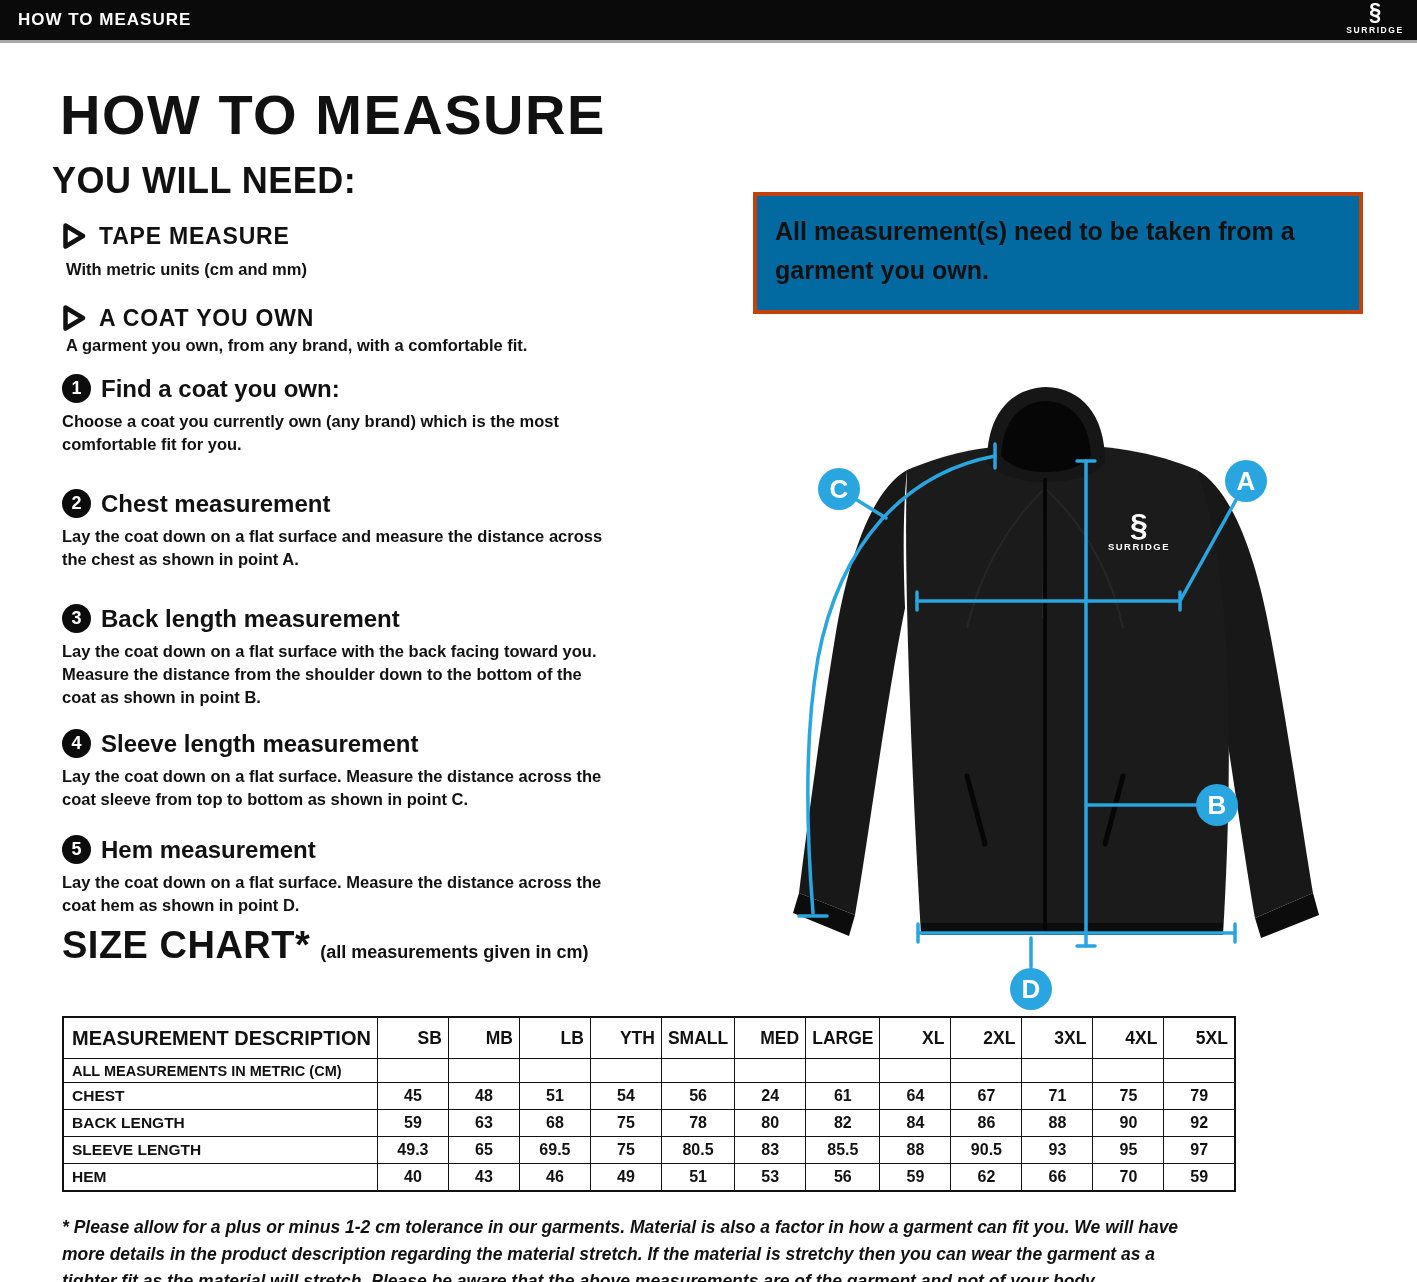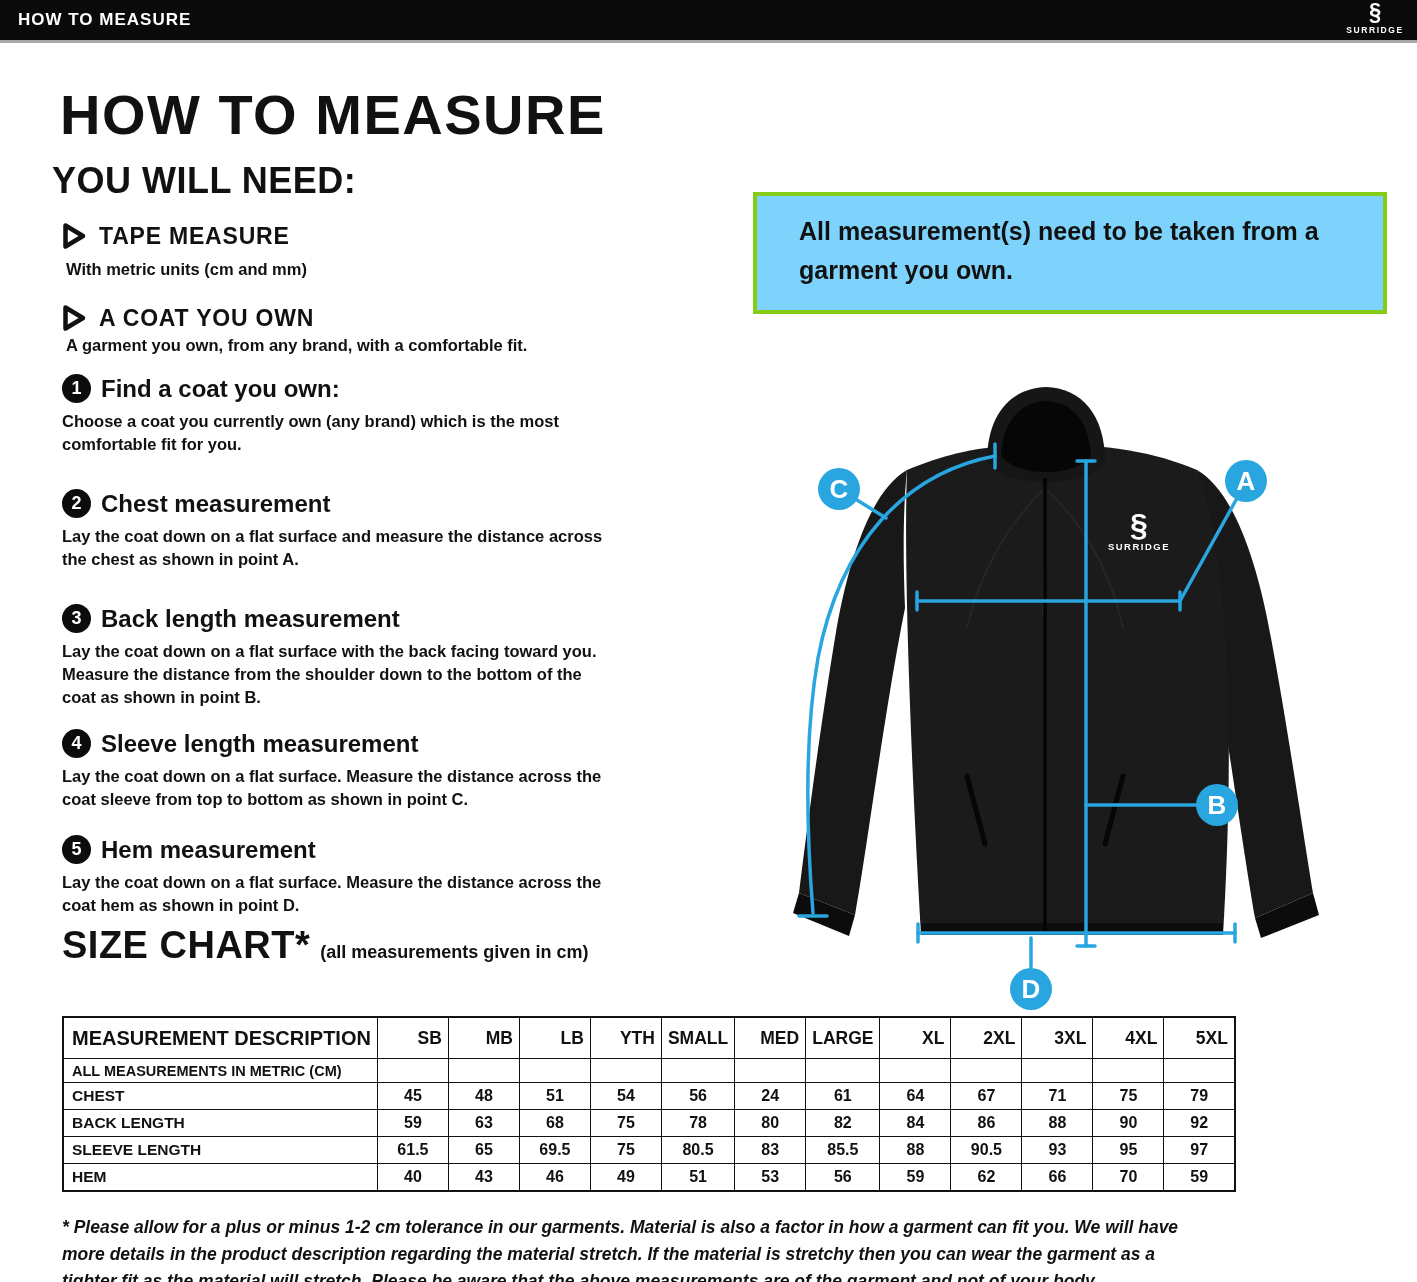--- a/index.html
+++ b/index.html
@@ -26,21 +26,21 @@
   .req-detail{font-size:16.5px;font-weight:bold;}
 
   .step{width:700px;}
   .step-head{display:flex;align-items:center;gap:10px;}
   .step-num{width:29px;height:29px;border-radius:50%;background:#0c0c0c;color:#fff;
     display:flex;align-items:center;justify-content:center;font-size:18px;font-weight:bold;flex:0 0 29px;}
   .step-title{font-size:24px;font-weight:bold;}
   .step-body{margin:7px 0 0 0;font-size:16.5px;font-weight:bold;line-height:23px;white-space:pre-line;}
 
   
-  .note-box{left:753px;top:192px;width:602px;height:114px;border:4px solid #84cc16;background:#7dd3fc;padding-left:24px;}
+  .note-box{left:753px;top:192px;width:602px;height:114px;border:4px solid #c2410c;background:#0369a1;}
   .note-text{margin:16px 18px;font-size:25px;font-weight:bold;line-height:1.55;white-space:pre-line;}
 
   
   .size-heading{left:62px;top:924px;display:flex;align-items:baseline;gap:10px;}
   .size-heading .big{font-size:38px;font-weight:bold;letter-spacing:0.5px;}
   .size-heading .small{font-size:18px;font-weight:bold;}
 
   table.size-table{left:62px;top:1016px;border-collapse:collapse;table-layout:fixed;background:#fff;}
   table.size-table{position:absolute;}
   .size-table th,.size-table td{border:1.6px solid #111;padding:0 6px;overflow:hidden;white-space:nowrap;}
@@ -309,21 +309,21 @@
         <td>80</td>
         <td>82</td>
         <td>84</td>
         <td>86</td>
         <td>88</td>
         <td>90</td>
         <td>92</td>
       </tr>
       <tr>
         <td class="rowlabel">SLEEVE LENGTH</td>
-        <td>61.5</td>
+        <td>49.3</td>
         <td>65</td>
         <td>69.5</td>
         <td>75</td>
         <td>80.5</td>
         <td>83</td>
         <td>85.5</td>
         <td>88</td>
         <td>90.5</td>
         <td>93</td>
         <td>95</td>

